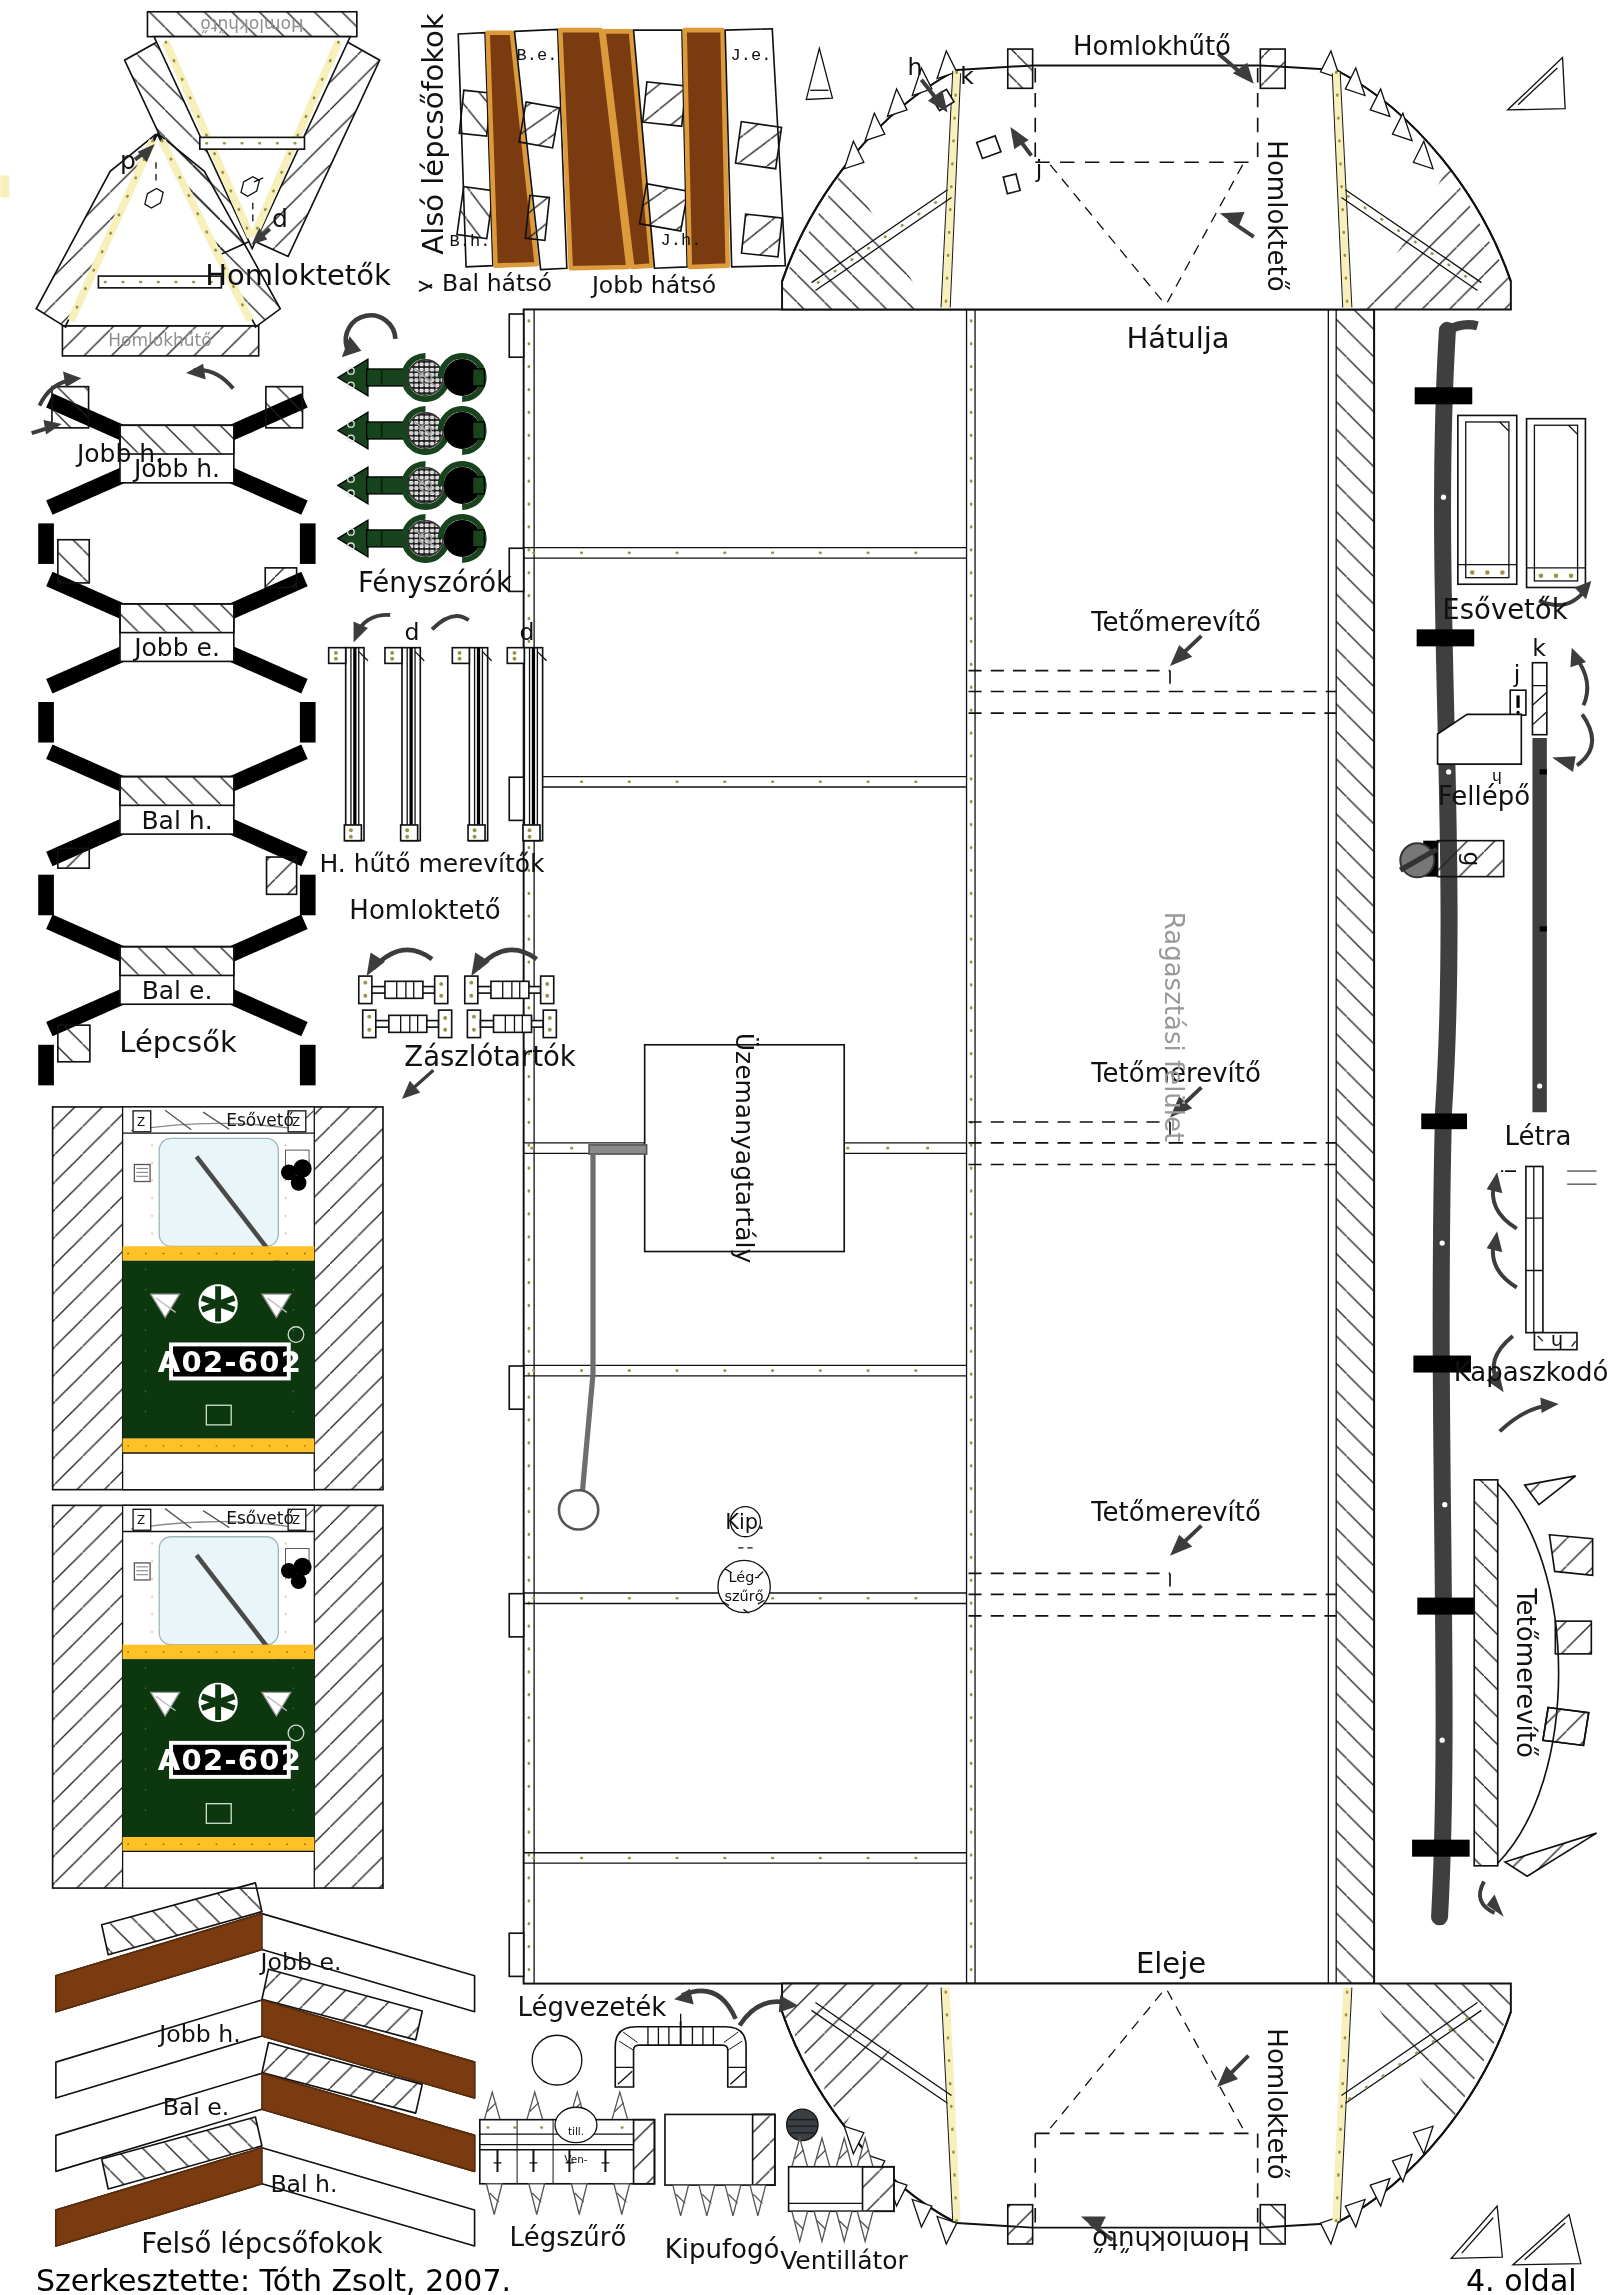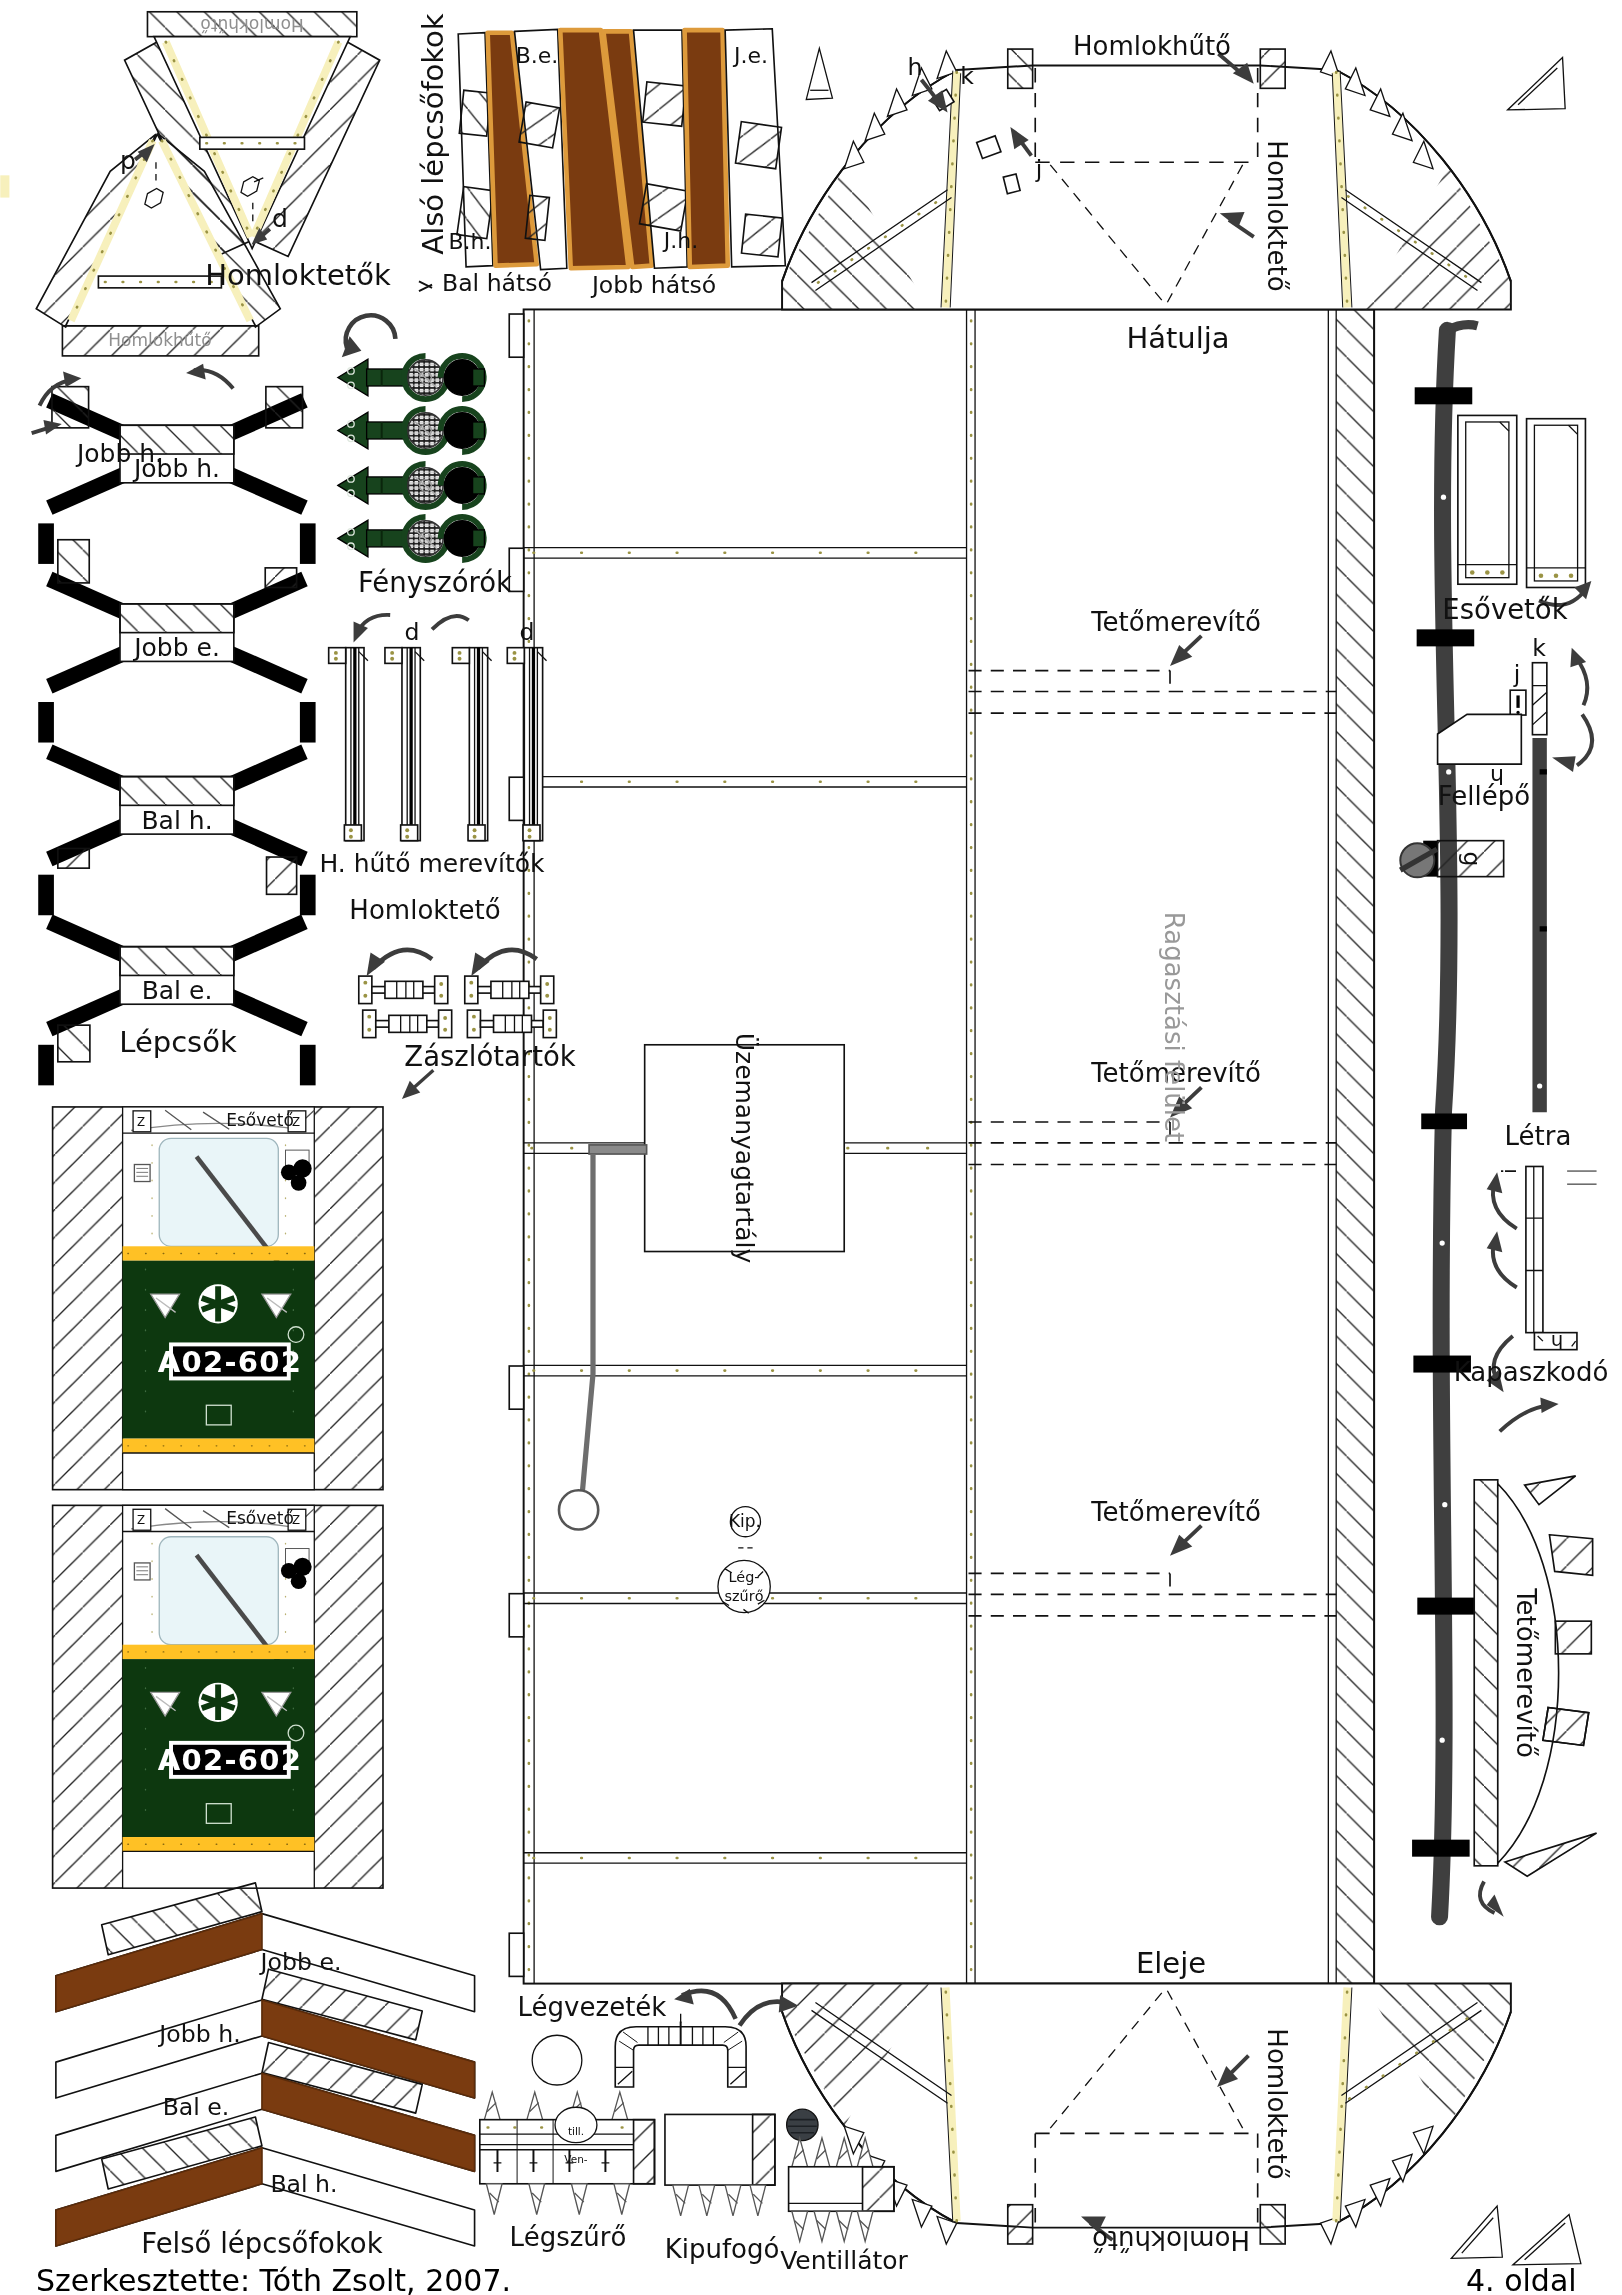--- a/index.html
+++ b/index.html
@@ -6,22 +6,22 @@
   #sheet{position:relative;width:1623px;height:2295px;background:#fff;overflow:hidden;
          font-family:"DejaVu Sans",sans-serif;}
   #art{position:absolute;left:0;top:0;}
   .lbl{position:absolute;color:#111;white-space:nowrap;transform:translate(-50%,-50%);
        font-family:"DejaVu Sans",sans-serif;line-height:1.05;text-align:center;}
   .r90{transform:translate(-50%,-50%) rotate(90deg);}
   .rm90{transform:translate(-50%,-50%) rotate(-90deg);}
   .r180{transform:translate(-50%,-50%) rotate(180deg);}
   .gray{color:#8f8f8f;}
   .glue{color:#999;}
-  .s16{font-size:10.5px;} .s18{font-size:11.8px;} .s22{font-size:14.4px;} .s24{font-size:17px;}
-  .s26{font-size:17px;} .s30{font-size:19.6px;} .s34{font-size:22px;} .s36{font-size:23.6px;}
+  .s16{font-size:10.5px;} .s18{font-size:11.8px;} .s22{font-size:14.4px;} .s24{font-size:21px;}
+  .s26{font-size:17px;} .s30{font-size:19.6px;} .s34{font-size:17px;font-family:Liberation Mono, monospace;} .s36{font-size:23.6px;}
   .s38{font-size:25px;} .s40{font-size:26px;} .s42{font-size:27.5px;} .s44{font-size:29px;}
   .plate{color:#fff;font-weight:bold;letter-spacing:1.3px;font-size:29px;}
   .credit{font-size:30px;color:#000;transform:none;white-space:nowrap;}
 </style>
 </head>
 <body>
 
 <div id="sheet">
 
 <svg id="art" width="1623" height="2295" viewBox="0 0 2480 3508" fill="none" stroke="#1a1a1a" stroke-width="2.5">

